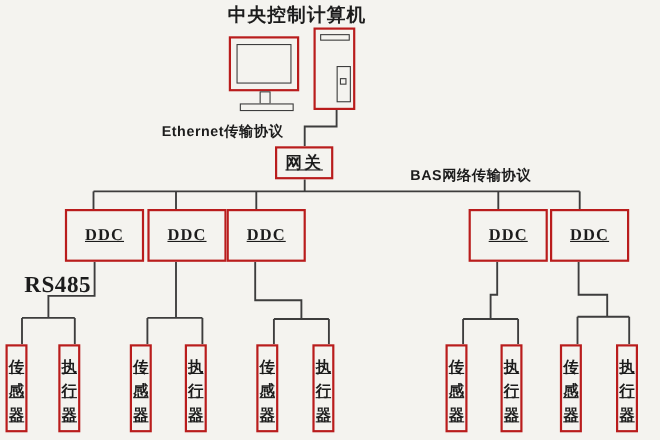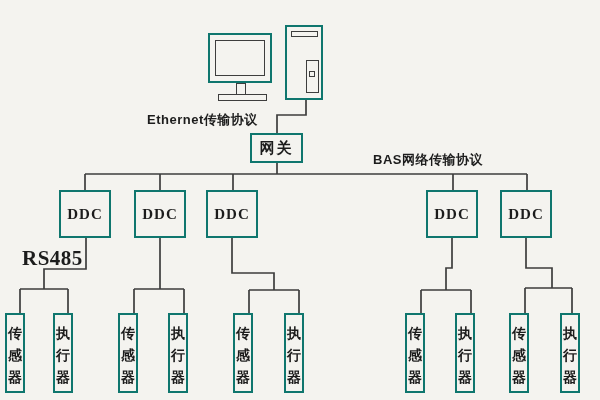--- a/index.html
+++ b/index.html
@@ -12,41 +12,41 @@
   .stage{
     position:relative;width:600px;height:400px;
     background:#f4f3ef;overflow:hidden;
     color:#1c1c1c;
   }
   .stage *{box-sizing:border-box;}
   svg.wires{position:absolute;left:0;top:0;width:600px;height:400px;}
   svg.wires path{stroke:#3d3d3d;stroke-width:1.7;fill:none;}
 
   .abs{position:absolute;}
-  .outline{border:2px solid #0f766e;background:#f4f3ef;}
+  .outline{border:2px solid #b91c1c;background:#f4f3ef;text-decoration:underline;}
   .thin{border:1.5px solid #3d3d3d;background:#f4f3ef;}
 
   .title{
     font-size:17px;font-weight:bold;letter-spacing:1px;
     white-space:nowrap;
   }
   .proto-label{
     font-size:13px;font-weight:bold;white-space:nowrap;letter-spacing:0.5px;
   }
   .rs485-label{
     font-family:"Liberation Serif","DejaVu Serif",serif;
     font-size:21px;font-weight:600;letter-spacing:0.5px;
   }
   .gateway{
     display:flex;align-items:center;justify-content:center;
     font-size:15px;font-weight:bold;letter-spacing:2px;
   }
   .ddc{
     display:flex;align-items:center;justify-content:center;
-    width:52px;height:48px;top:190px;
+    width:72px;height:48px;top:190px;
     font-family:"Liberation Serif","DejaVu Serif",serif;
     font-size:15px;font-weight:600;letter-spacing:1px;
   }
   .device{
     width:20px;height:80px;top:313px;
     font-size:14px;font-weight:bold;
     text-align:center;word-break:break-all;
     line-height:22px;padding-top:7px;
   }
 </style>
@@ -73,20 +73,21 @@
 
     <path d="M160 238 V289 M134 289 H184 M134 289 V313 M184 289 V313"></path>
 
     <path d="M232 238 V273 H274 V290 M249 290 H299 M249 290 V313 M299 290 V313"></path>
 
     <path d="M452 238 V268 H446 V290 M421 290 H471 M421 290 V313 M471 290 V313"></path>
 
     <path d="M526 238 V268 H552 V288 M525 288 H572 M525 288 V313 M572 288 V313"></path>
   </svg>
 
+  <div class="abs title" style="left:207px;top:2px;">中央控制计算机</div>
 
   <div>
     <div class="abs outline" style="left:208px;top:33px;width:64px;height:50px;"></div>
     <div class="abs thin" style="left:215px;top:40px;width:50px;height:36px;"></div>
     <div class="abs thin" style="left:236px;top:83px;width:10px;height:12px;"></div>
     <div class="abs thin" style="left:218px;top:94px;width:49px;height:7px;"></div>
     <div class="abs outline" style="left:285px;top:25px;width:38px;height:75px;"></div>
     <div class="abs thin" style="left:291px;top:31px;width:27px;height:6px;"></div>
     <div class="abs thin" style="left:306px;top:60px;width:13px;height:33px;"></div>
     <div class="abs thin" style="left:309px;top:71px;width:6px;height:6px;"></div>

